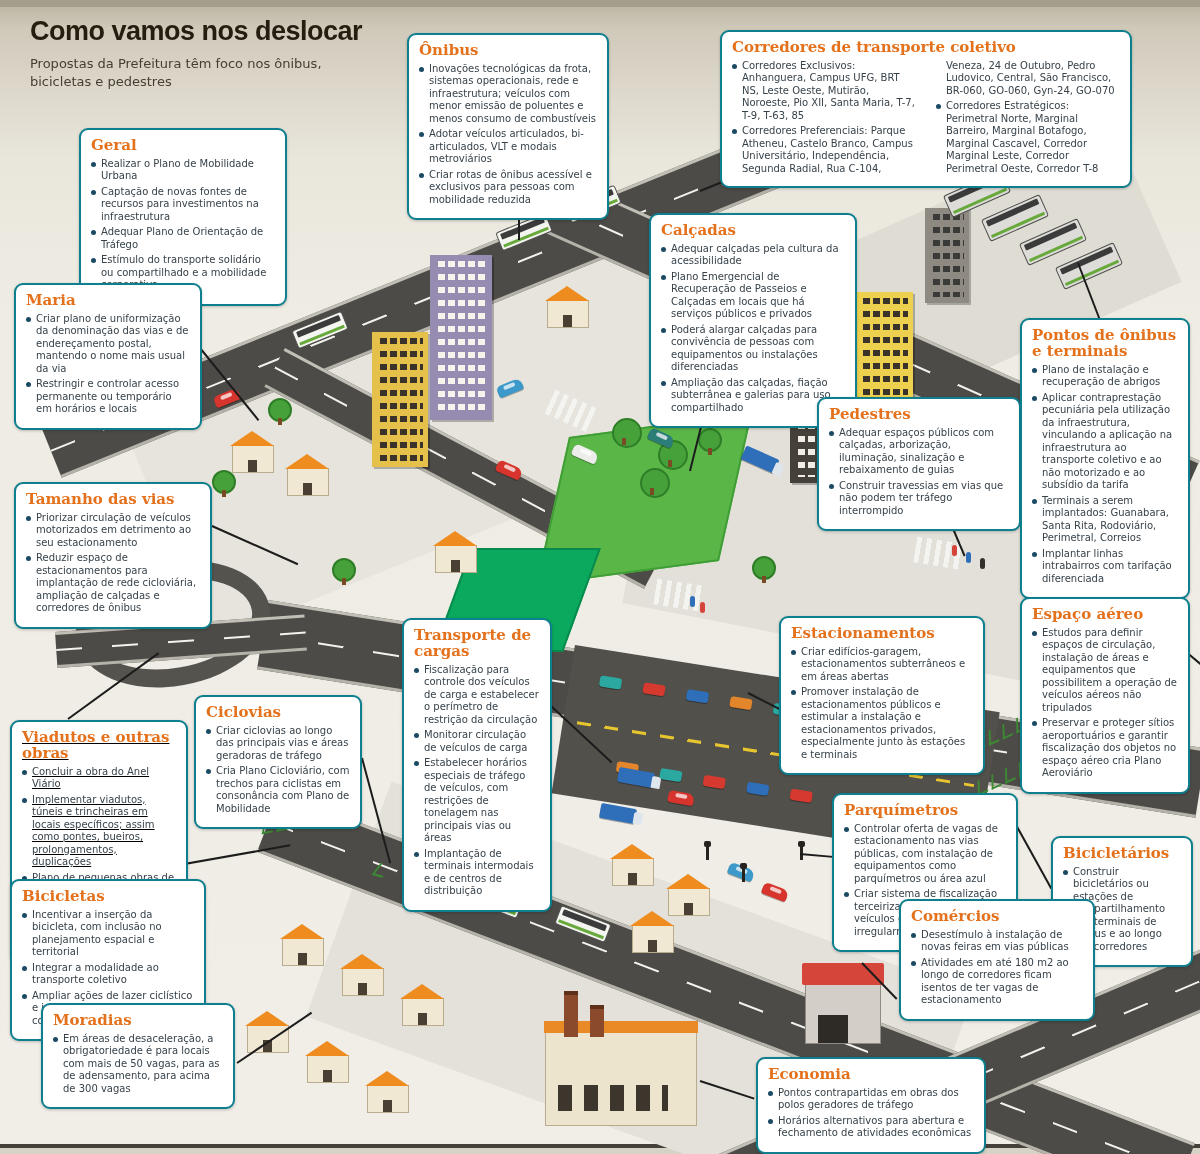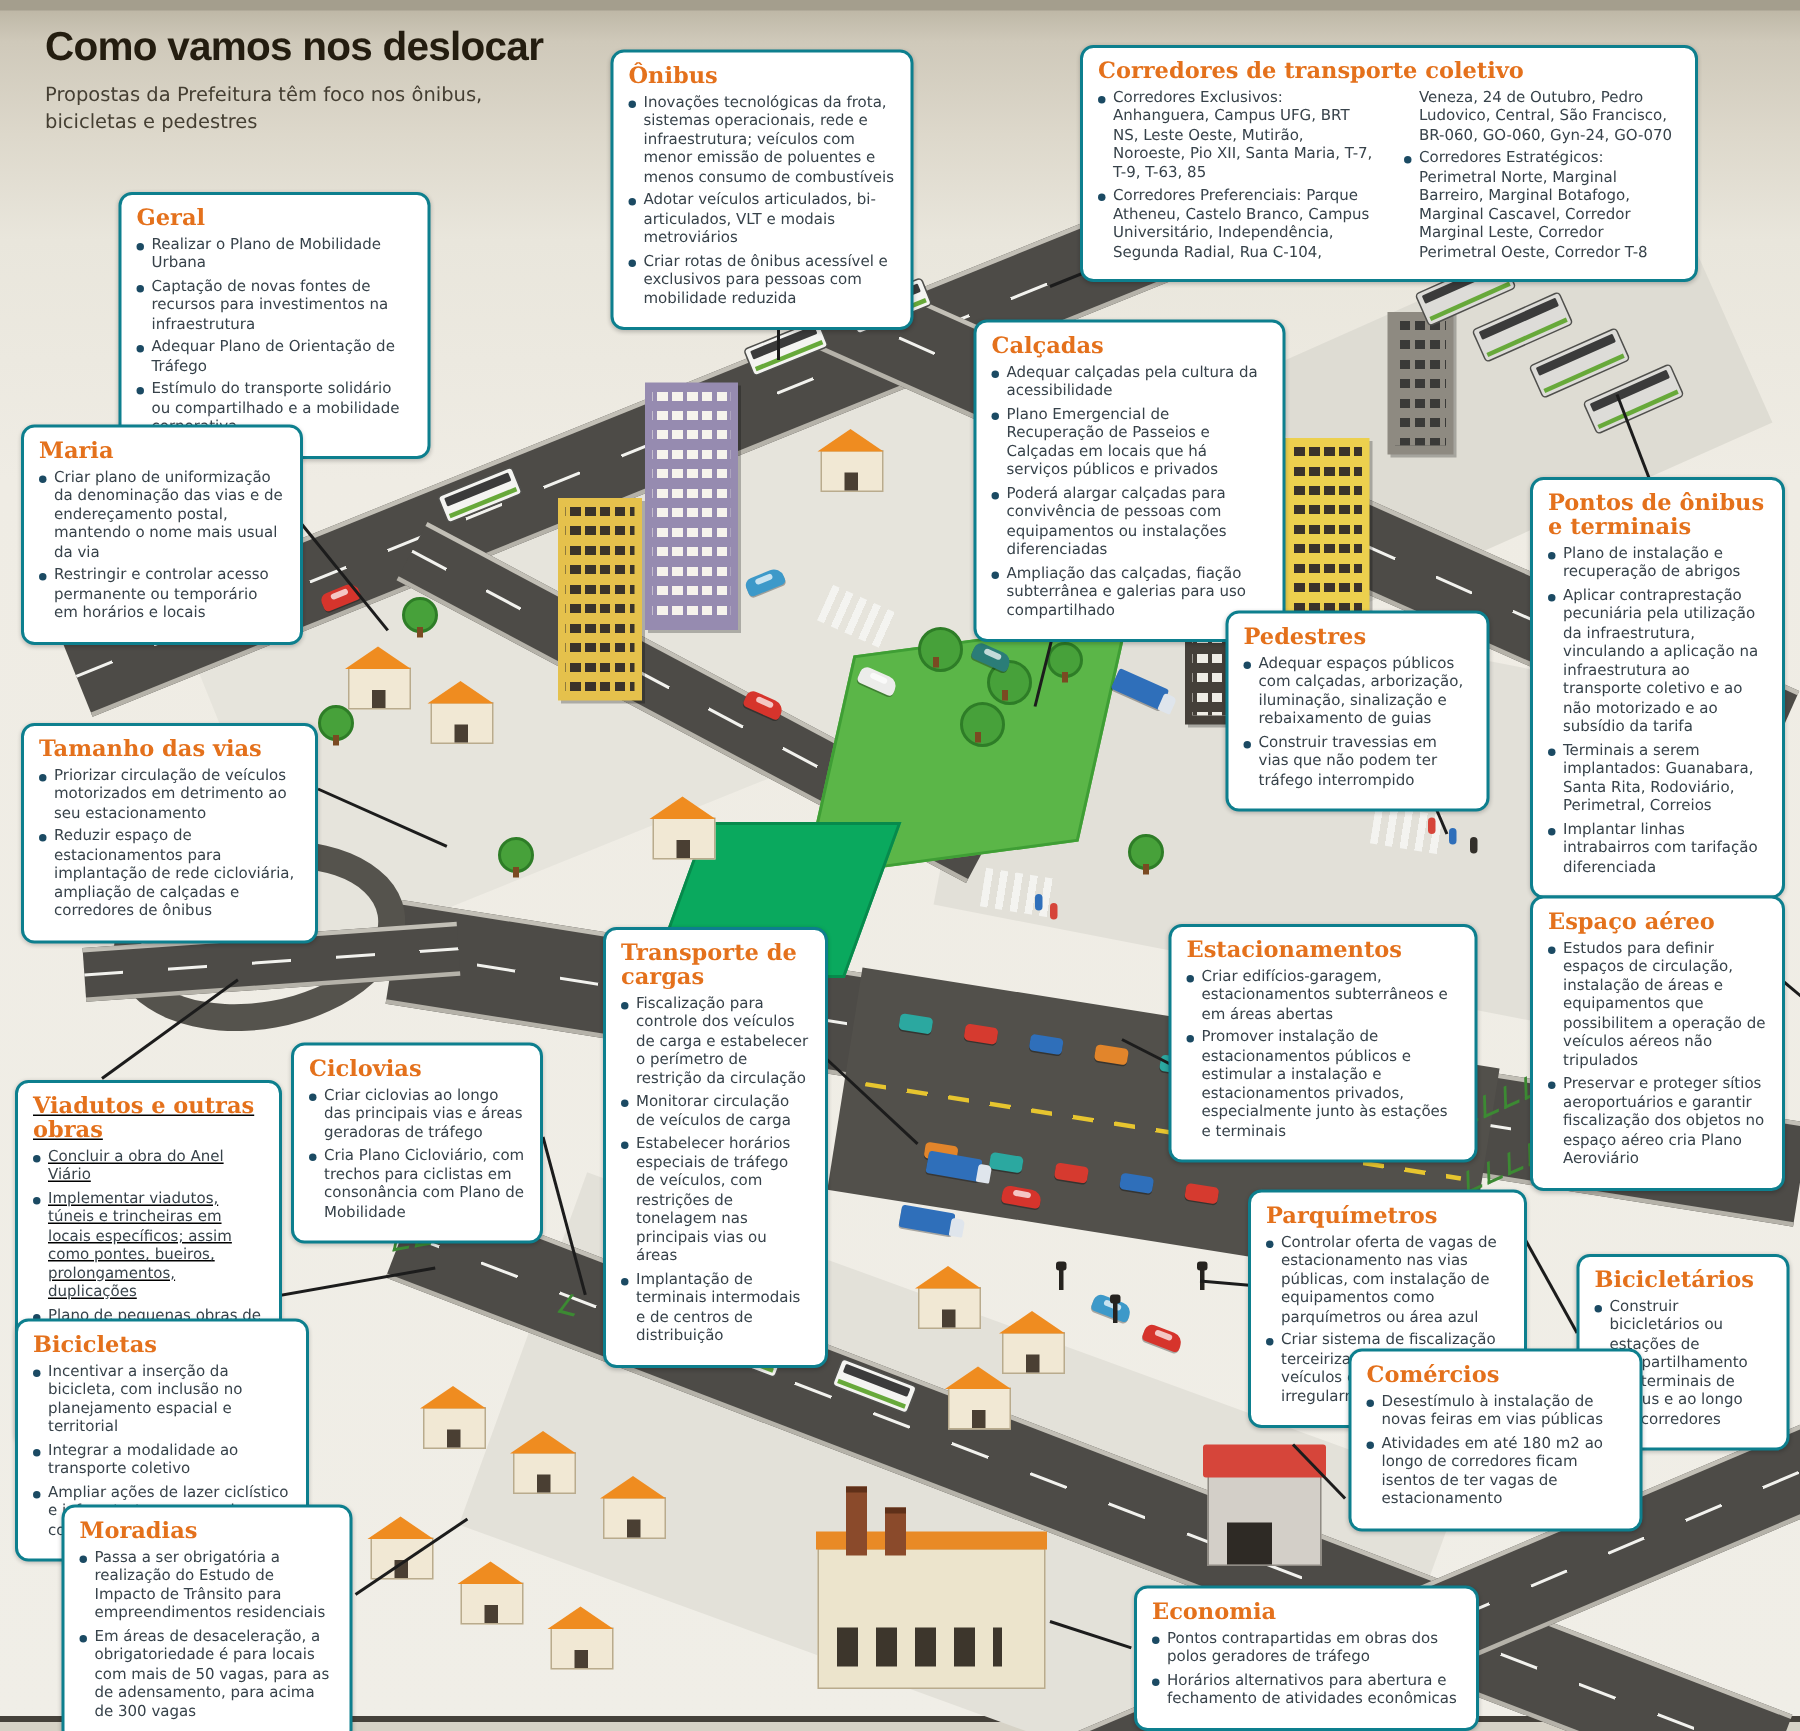--- a/index.html
+++ b/index.html
@@ -275,21 +275,21 @@
 <div class="box" style="left:649px;top:213px;width:208px;">
   <h3>Calçadas</h3>
   <ul>
       <li>Adequar calçadas pela cultura da acessibilidade</li>
       <li>Plano Emergencial de Recuperação de Passeios e Calçadas em locais que há serviços públicos e privados</li>
       <li>Poderá alargar calçadas para convivência de pessoas com equipamentos ou instalações diferenciadas</li>
       <li>Ampliação das calçadas, fiação subterrânea e galerias para uso compartilhado</li>
     </ul>
 </div>
 
-<div class="box" style="left:817px;top:407px;width:176px;">
+<div class="box" style="left:817px;top:397px;width:204px;">
   <h3>Pedestres</h3>
   <ul>
       <li>Adequar espaços públicos com calçadas, arborização, iluminação, sinalização e rebaixamento de guias</li>
       <li>Construir travessias em vias que não podem ter tráfego interrompido</li>
     </ul>
 </div>
 
 <div class="box" style="left:1020px;top:318px;width:170px;">
   <h3>Pontos de ônibus e terminais</h3>
   <ul>
@@ -372,21 +372,20 @@
   <ul>
       <li>Incentivar a inserção da bicicleta, com inclusão no planejamento espacial e territorial</li>
       <li>Integrar a modalidade ao transporte coletivo</li>
       <li>Ampliar ações de lazer ciclístico e infraestrutura e o serviço compartilhado</li>
     </ul>
 </div>
 
 <div class="box" style="left:41px;top:1003px;width:194px;">
   <h3>Moradias</h3>
   <ul>
-      <li>Passa a ser obrigatória a realização do Estudo de Impacto de Trânsito para empreendimentos residenciais</li>
       <li>Em áreas de desaceleração, a obrigatoriedade é para locais com mais de 50 vagas, para as de adensamento, para acima de 300 vagas</li>
     </ul>
 </div>
 
 <div class="box" style="left:899px;top:899px;width:196px;">
   <h3>Comércios</h3>
   <ul>
       <li>Desestímulo à instalação de novas feiras em vias públicas</li>
       <li>Atividades em até 180 m2 ao longo de corredores ficam isentos de ter vagas de estacionamento</li>
     </ul>

